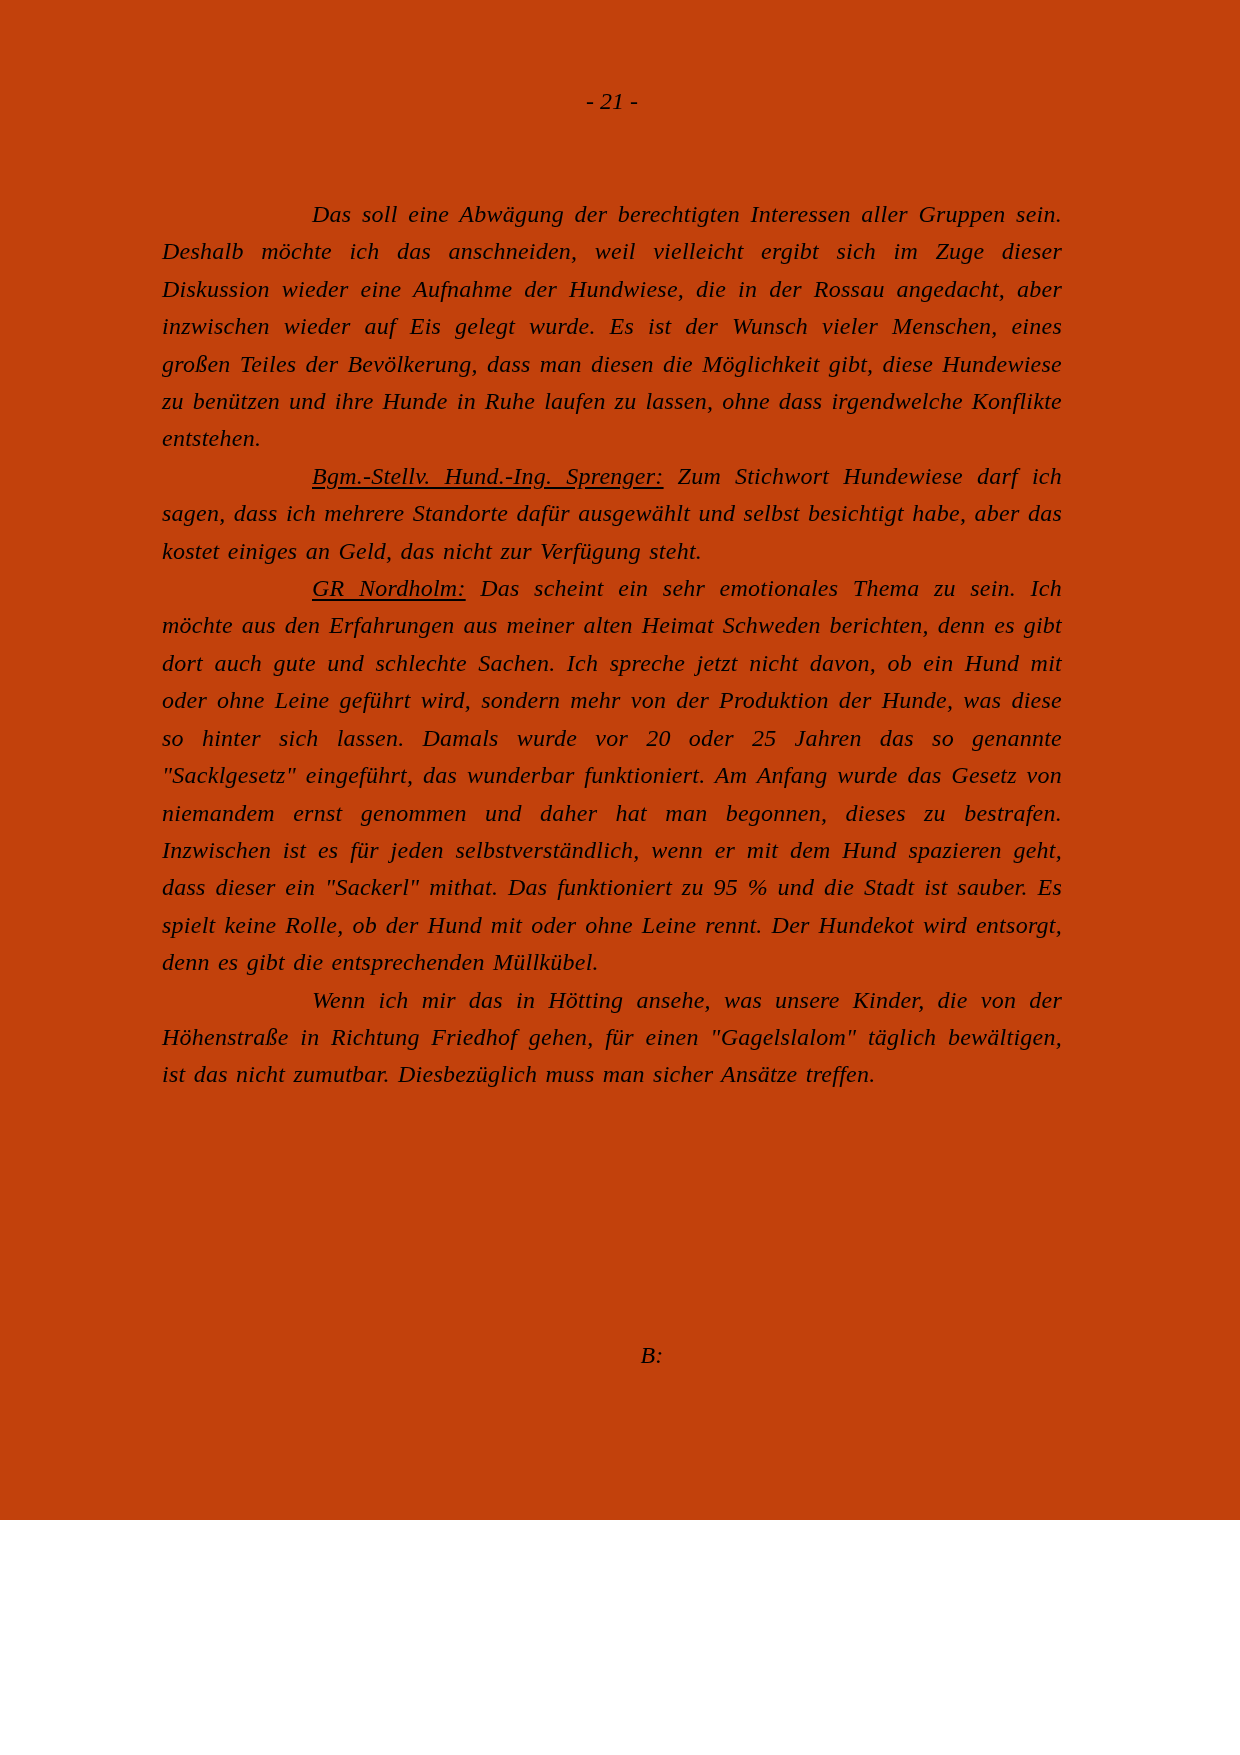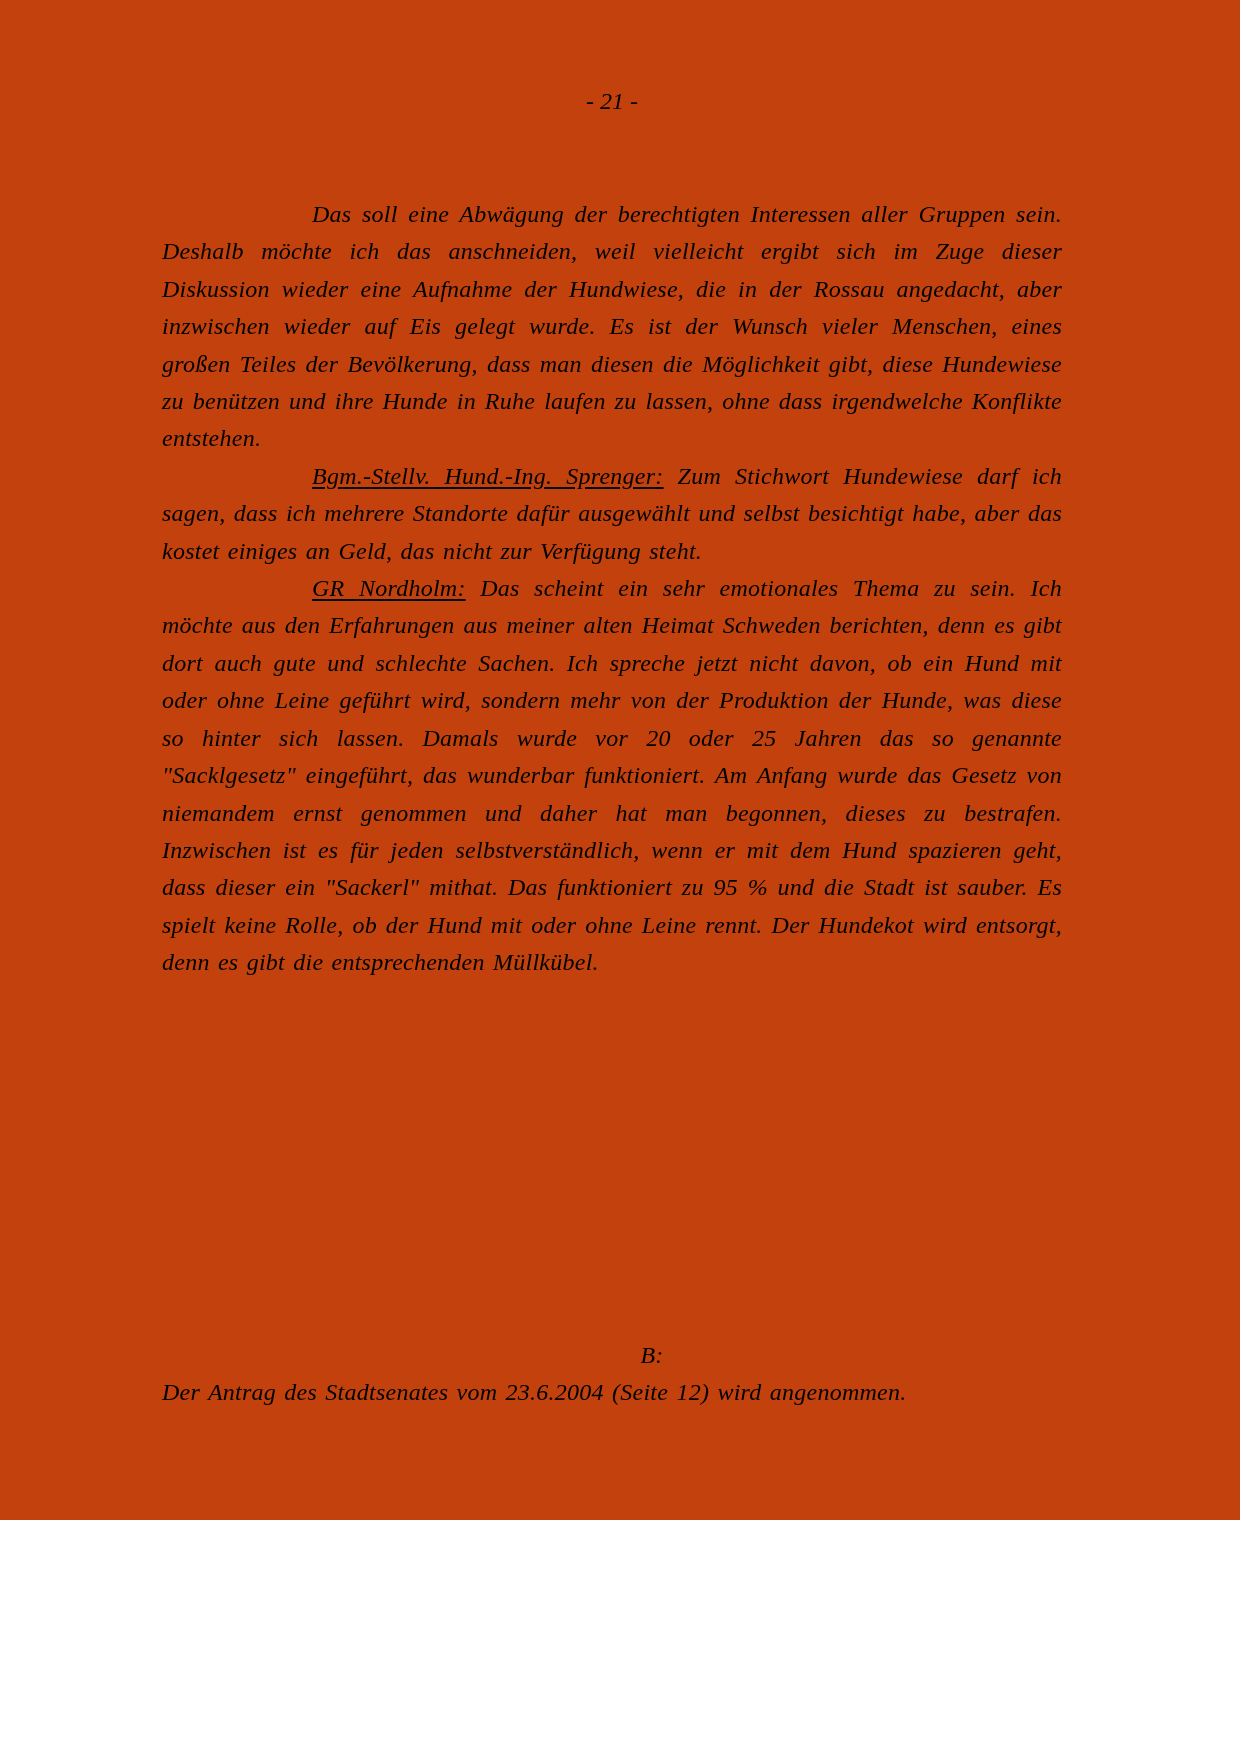--- a/index.html
+++ b/index.html
@@ -81,22 +81,22 @@
 
   <div class="page-number">- 21 -</div>
 
   <div class="body-text">
     <p class="para"><span>Das soll eine Abwägung der berechtigten Interessen aller Gruppen sein. Deshalb möchte ich das anschneiden, weil vielleicht ergibt sich im Zuge dieser Diskussion wieder eine Aufnahme der Hundwiese, die in der Rossau angedacht, aber inzwischen wieder auf Eis gelegt wurde. Es ist der Wunsch vieler Menschen, eines großen Teiles der Bevölkerung, dass man diesen die Möglichkeit gibt, diese Hundewiese zu benützen und ihre Hunde in Ruhe laufen zu lassen, ohne dass irgendwelche Konflikte entstehen.</span></p>
 
     <p class="para"><span class="speaker">Bgm.-Stellv. Hund.-Ing. Sprenger:</span> <span>Zum Stichwort Hundewiese darf ich sagen, dass ich mehrere Standorte dafür ausgewählt und selbst besichtigt habe, aber das kostet einiges an Geld, das nicht zur Verfügung steht.</span></p>
 
     <p class="para"><span class="speaker">GR Nordholm:</span> <span>Das scheint ein sehr emotionales Thema zu sein. Ich möchte aus den Erfahrungen aus meiner alten Heimat Schweden berichten, denn es gibt dort auch gute und schlechte Sachen. Ich spreche jetzt nicht davon, ob ein Hund mit oder ohne Leine geführt wird, sondern mehr von der Produktion der Hunde, was diese so hinter sich lassen. Damals wurde vor 20 oder 25 Jahren das so genannte "Sacklgesetz" eingeführt, das wunderbar funktioniert. Am Anfang wurde das Gesetz von niemandem ernst genommen und daher hat man begonnen, dieses zu bestrafen. Inzwischen ist es für jeden selbstverständlich, wenn er mit dem Hund spazieren geht, dass dieser ein "Sackerl" mithat. Das funktioniert zu 95 % und die Stadt ist sauber. Es spielt keine Rolle, ob der Hund mit oder ohne Leine rennt. Der Hundekot wird entsorgt, denn es gibt die entsprechenden Müllkübel.</span></p>
 
+    <p class="para"><span>Wenn ich mir das in Hötting ansehe, was unsere Kinder, die von der Höhenstraße in Richtung Friedhof gehen, für einen "Gagelslalom" täglich bewältigen, ist das nicht zumutbar. Diesbezüglich muss man sicher Ansätze treffen.</span></p>
   </div>
 
   <div class="resolution">
     <div class="res-label">B:</div>
-    <div class="res-text">Der Antrag des Stadtsenates vom 23.6.2004 (Seite 12) wird angenommen.</div>
   </div>
 
   <div class="footer">GR-Sitzung 27.8.2005</div>
 
 </div>
 
 </body></html>

